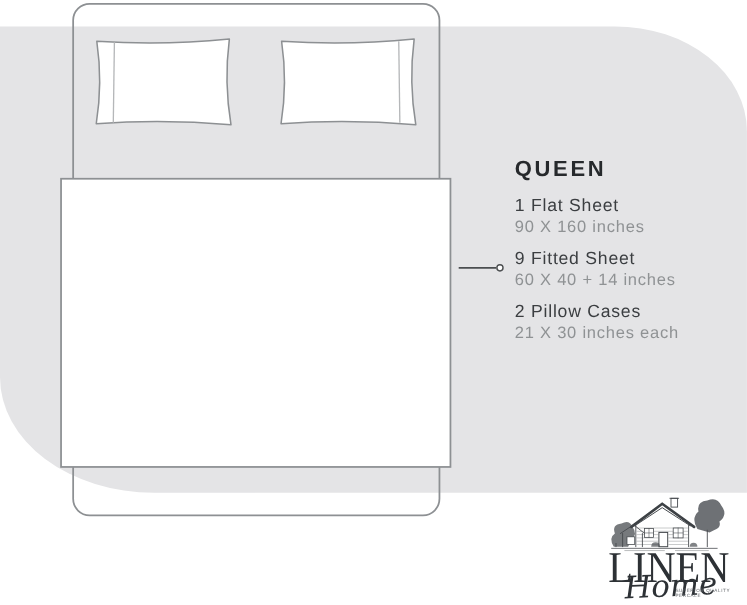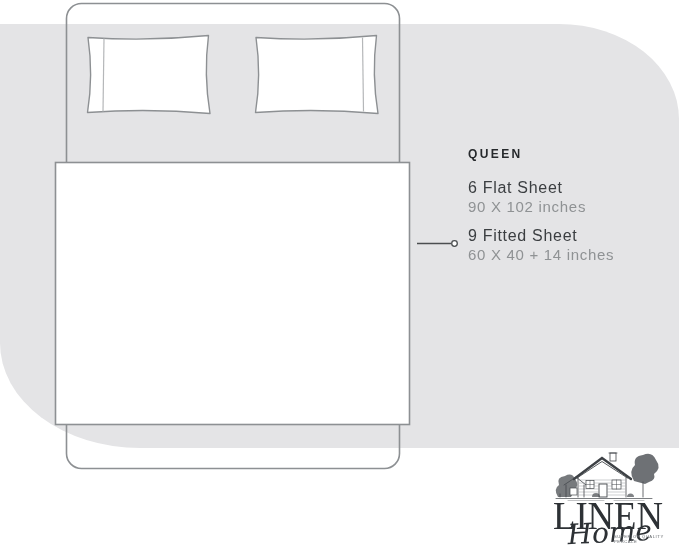--- a/index.html
+++ b/index.html
@@ -19,21 +19,21 @@
     border-radius:0 120px 0 140px / 0 95px 0 105px;
   }
   .diagram-svg{
     position:absolute;left:0;top:0;
   }
   
   .spec-panel{
     position:absolute;left:468px;top:146px;width:200px;
   }
   .size-label{
-    font-size:12px;font-weight:bold;letter-spacing:2.4px;
+    font-size:20px;font-weight:bold;letter-spacing:2.4px;
     color:#26292c;margin:0 0 15px 0;line-height:17px;
   }
   .spec-item{margin:0 0 10px 0;}
   .spec-name{
     display:block;font-size:16px;color:#3b3e41;
     letter-spacing:0.7px;line-height:19px;white-space:nowrap;
   }
   .spec-dims{
     display:block;font-size:15px;color:#8f9294;
     letter-spacing:0.7px;line-height:19px;white-space:nowrap;
@@ -62,29 +62,33 @@
     <rect x="55.5" y="162.5" width="354" height="262" fill="#ffffff" stroke="#8d9093" stroke-width="1.6"></rect>
 
     <line x1="417" y1="243.5" x2="451" y2="243.5" stroke="#4b4e50" stroke-width="1.5"></line>
     <circle cx="454.5" cy="243.5" r="2.8" fill="#ffffff" stroke="#4b4e50" stroke-width="1.3"></circle>
   </svg>
 
   <div class="spec-panel">
     <div class="size-label">QUEEN</div>
 
     <div class="spec-item">
-      <span class="spec-name">6 Flat Sheet</span>
-      <span class="spec-dims">90 X 102 inches</span>
+      <span class="spec-name">1 Flat Sheet</span>
+      <span class="spec-dims">90 X 160 inches</span>
     </div>
 
     <div class="spec-item">
       <span class="spec-name">9 Fitted Sheet</span>
       <span class="spec-dims">60 X 40 + 14 inches</span>
     </div>
 
+    <div class="spec-item">
+      <span class="spec-name">2 Pillow Cases</span>
+      <span class="spec-dims">21 X 30 inches each</span>
+    </div>
   </div>
 
   <svg class="logo" width="120" height="100" viewBox="0 0 120 100">
 
     <g stroke="#44484c" stroke-width="0.8" fill="none" stroke-linecap="round">
 
       <path d="M10 48 q-5 -8 1 -12 q-3 -8 6 -9 q7 -4 10 3 q5 6 -1 12 l-3 6 z" fill="#4a4e52" fill-opacity="0.75" stroke="none"></path>
       <path d="M86 32 q-6 -10 1 -16 q-2 -9 8 -10 q9 -4 13 5 q6 8 -2 14 q2 6 -5 8 l-4 2 z" fill="#4a4e52" fill-opacity="0.8" stroke="none"></path>
       <path d="M95 33 L95 48 M12 45 L12 48"></path>
 

